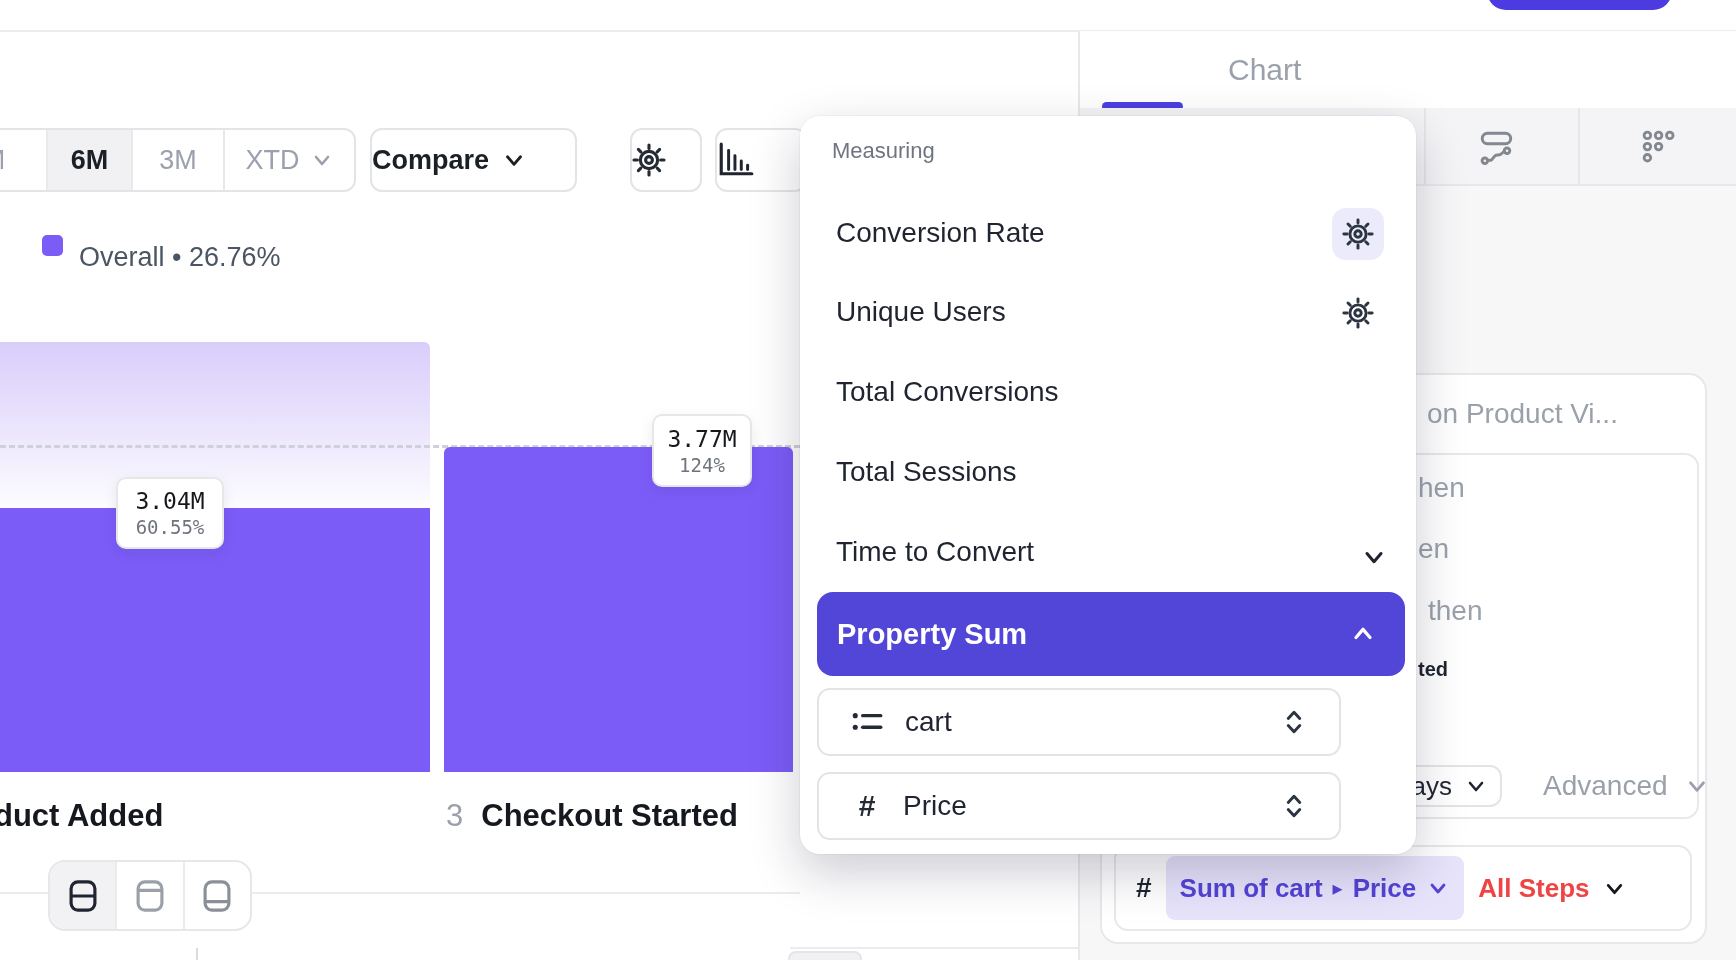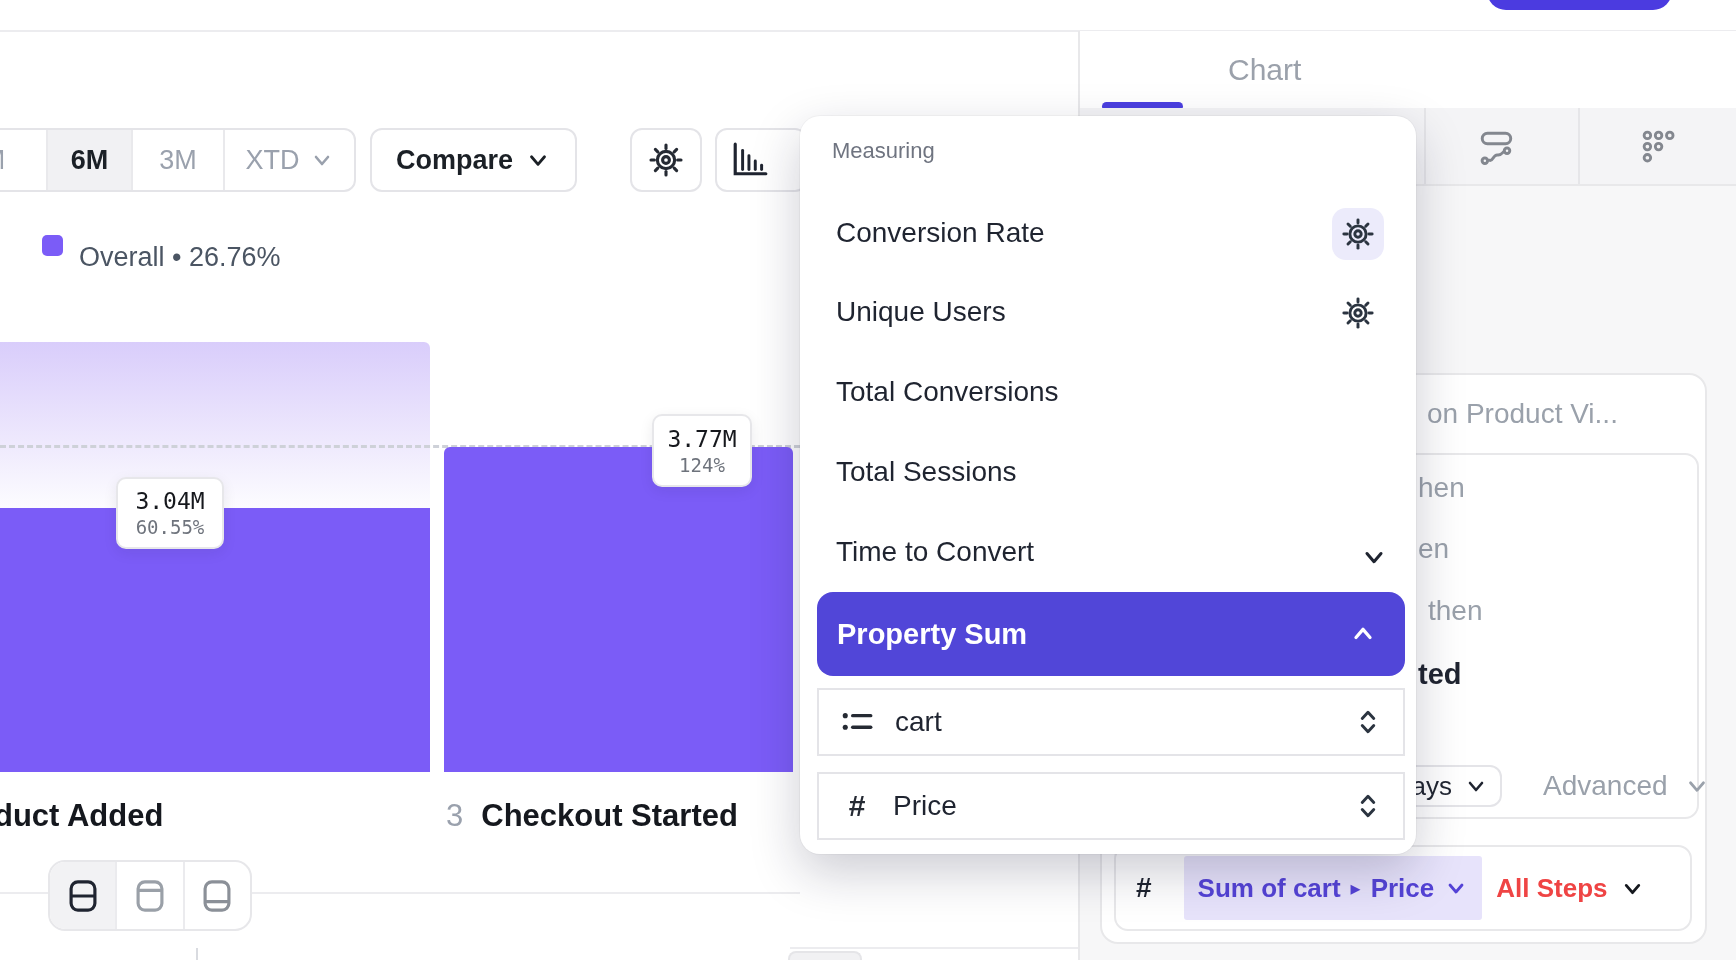--- a/index.html
+++ b/index.html
@@ -8,21 +8,21 @@
   .abs{position:absolute;}
   .dots{background-image:radial-gradient(rgba(125,125,150,.13) 1.3px,transparent 1.4px);background-size:7px 7px;}
   
   .top-border{left:0;top:30px;width:1736px;height:2px;background:#ececef;}
   .save-btn{left:1487px;top:-28px;width:185px;height:38px;border-radius:19px;background:#4b3be0;}
   
   .seg-ctl{left:-60px;top:128px;width:412px;height:60px;border:2px solid #e4e4e8;border-radius:12px;background:#fff;display:flex;overflow:hidden;}
   .seg{display:flex;align-items:center;justify-content:center;font-size:27px;color:#9aa1ad;border-right:2px solid #e9e9ec;gap:10px;}
   .seg:last-child{border-right:none;}
   .seg.active{background:#f1f1f3;color:#1b2026;font-weight:700;}
-  .btn{border:2px solid #e4e4e8;border-radius:12px;background:#fff;display:flex;align-items:center;justify-content:center;gap:12px;}
+  .btn{border:2px solid #e4e4e8;border-radius:12px;background:#fff;display:flex;align-items:center;justify-content:flex-start;gap:12px;}
   .compare{left:370px;top:128px;width:203px;height:60px;font-size:27px;font-weight:600;color:#1b2026;}
   .iconbtn{width:68px;height:60px;top:128px;}
   
   .legend{left:42px;top:218px;display:flex;align-items:center;gap:16px;}
   .legend .sw{width:21px;height:21px;border-radius:5px;background:#7b5cf7;}
   .legend .tx{font-size:27px;color:#4b5563;font-weight:500;margin-top:24px;}
   
   .cap{left:0;top:342px;width:430px;height:168px;border-radius:0 6px 0 0;
        background:linear-gradient(180deg,#d9cdfb 0%,#efeafd 62%,#fdfdff 100%);}
   .bar{background:#7b5cf7;}
@@ -53,46 +53,46 @@
   .tab.query{left:25px;color:#4b3fe0;font-weight:600;}
   .tab.chart{left:148px;color:#9ba1ab;font-weight:500;}
   .tab-underline{position:absolute;left:22px;top:71px;width:81px;height:9px;border-radius:5px;background:#4b3fe0;}
   .rp-toolbar{left:1080px;top:108px;width:656px;height:76px;background:#f4f4f6;border-bottom:2px solid #e8e8ea;}
   .rp-vd{position:absolute;top:0;width:2px;height:76px;background:#e6e6e9;}
   .rp-content{left:1080px;top:184px;width:656px;height:776px;background:#f7f7f8;}
   .qcard{left:1100px;top:373px;width:603px;height:567px;background:#fff;border:2px solid #e8e8ea;border-radius:18px;}
   .qtitle{left:1427px;top:398px;font-size:28px;color:#9aa1ab;z-index:2;}
   .stepsbox{left:1120px;top:453px;width:575px;height:362px;border:2px solid #e8e8ea;border-radius:14px;background:#fff;}
   .frag{font-size:28px;color:#9aa1ab;z-index:2;}
-  .frag.dark{color:#1f2430;font-weight:600;font-size:29px;}
+  .frag.dark{color:#1f2430;font-weight:600;font-size:20px;}
   .daysbtn{left:1340px;top:765px;width:162px;height:42px;border:2px solid #e4e4e8;border-radius:12px;background:#fff;z-index:2;
            display:flex;align-items:center;justify-content:flex-end;gap:12px;padding-right:12px;box-sizing:border-box;}
   .daysbtn .tx{font-size:26px;color:#1f2430;}
   .advanced{left:1543px;top:770px;display:flex;align-items:center;gap:16px;z-index:2;}
   .advanced .tx{font-size:28px;color:#9aa1ab;}
   .bottomrow{left:1114px;top:845px;width:578px;height:86px;background:#fff;border:2px solid #e8e8ea;border-radius:14px;z-index:2;
              display:flex;align-items:center;gap:14px;padding-left:20px;box-sizing:border-box;}
   .hash{font-size:28px;font-weight:600;color:#1f2430;}
-  .chip{height:64px;border-radius:3px;background:#e7e3fb;display:flex;align-items:center;gap:10px;padding:0 14px;margin-left:18px;}
+  .chip{height:64px;border-radius:9px;background:#e7e3fb;display:flex;align-items:center;gap:10px;padding:0 14px;}
   .chip .tx{font-size:26px;font-weight:600;color:#5443d6;white-space:nowrap;}
   .chip .arrow{font-size:20px;color:#5443d6;}
   .allsteps{display:flex;align-items:center;gap:12px;}
   .allsteps .tx{font-size:26px;font-weight:600;color:#ef4444;}
   
   .panel{left:800px;top:116px;width:616px;height:738px;background:#fff;border-radius:20px;z-index:40;
          box-shadow:0 18px 50px rgba(25,25,55,.22),0 0 0 1px rgba(0,0,0,.03);}
   .panel .title{position:absolute;left:32px;top:22px;font-size:22px;color:#6f7480;}
   .mitem{position:absolute;left:36px;font-size:28px;color:#1f2430;font-weight:500;}
   .gearwrap{position:absolute;width:52px;height:52px;border-radius:14px;display:flex;align-items:center;justify-content:center;}
   .gearwrap.hl{background:#ecebfb;}
   .sel-row{position:absolute;left:17px;top:476px;width:588px;height:84px;border-radius:16px;background:#5146d8;
            display:flex;align-items:center;justify-content:space-between;padding:0 28px 0 20px;box-sizing:border-box;}
   .sel-row .tx{font-size:29px;font-weight:600;color:#ffffff;}
-  .field{position:absolute;left:17px;width:588px;height:68px;border:2px solid #e4e4e8;border-radius:0;background:#fff;
-         display:flex;align-items:center;gap:20px;padding:0 22px;box-sizing:border-box;}
+  .field{position:absolute;left:17px;width:524px;height:68px;border:2px solid #e4e4e8;border-radius:13px;background:#fff;
+         display:flex;align-items:center;gap:20px;padding:0 32px;box-sizing:border-box;}
   .field .tx{font-size:28px;color:#1f2430;flex:1;}
   .field .hashicon{font-size:30px;font-weight:600;color:#252a33;width:32px;text-align:center;}
   svg{display:block;}
 </style>
 </head>
 <body>
 
 <div id="screen">
 
   <div class="abs save-btn"></div>

